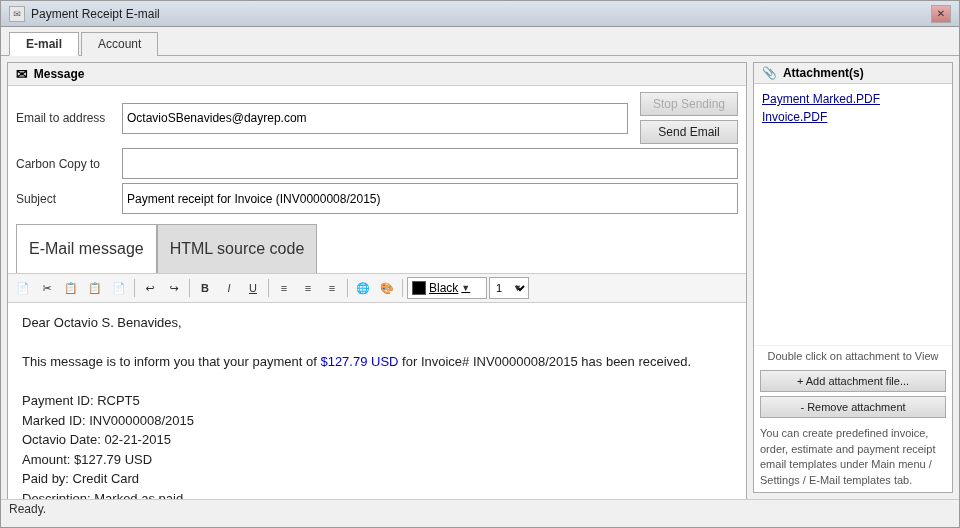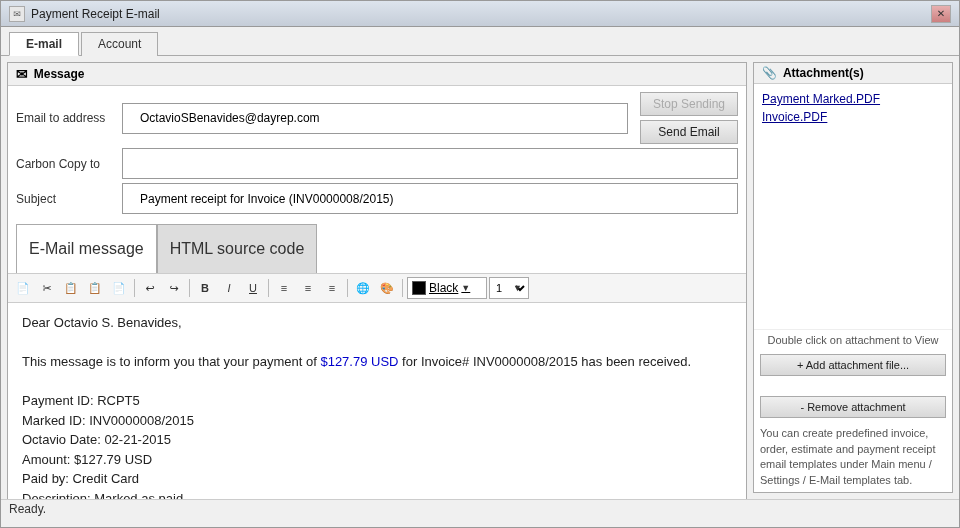--- a/index.html
+++ b/index.html
@@ -142,21 +142,21 @@
     .form-label {
       width: 100px;
       font-size: 12px;
       color: #333;
       text-align: left;
     }
     .form-input {
       flex: 1;
       height: 31px;
       border: 1px solid #999;
-      padding: 2px 17px;
+      padding: 2px 4px;
       font-size: 12px;
       background: #fff;
     }
     .send-btn-area {
       display: flex;
       flex-direction: column;
       gap: 4px;
       margin-left: 6px;
     }
     .btn {
@@ -303,21 +303,21 @@
     .attachment-hint {
       padding: 4px 8px;
       font-size: 11px;
       color: #555;
       text-align: center;
       border-top: 1px solid #eee;
     }
     .attachment-buttons {
       display: flex;
       flex-direction: column;
-      gap: 20px;
+      gap: 4px;
       padding: 4px 6px;
     }
     .att-btn {
       padding: 4px 8px;
       border: 1px solid #aaa;
       background: linear-gradient(to bottom, #f0f0f0, #d8d8d8);
       cursor: pointer;
       font-size: 11px;
       text-align: center;
       color: #222;

